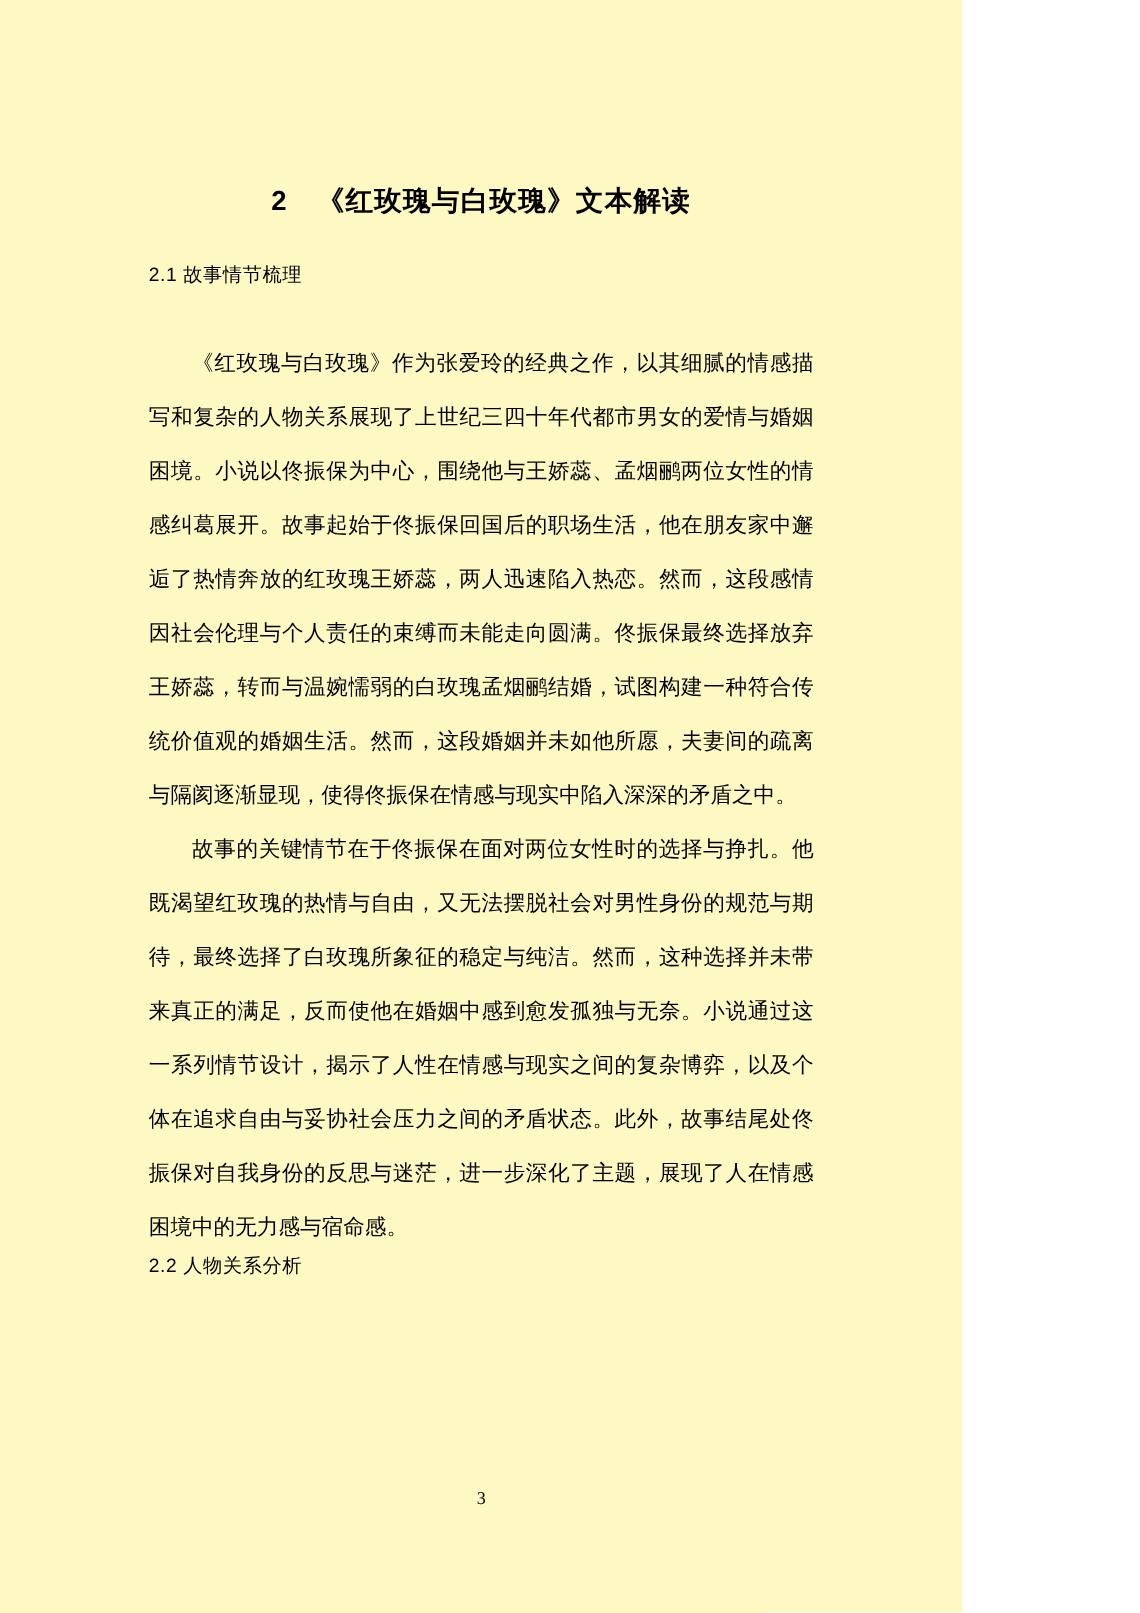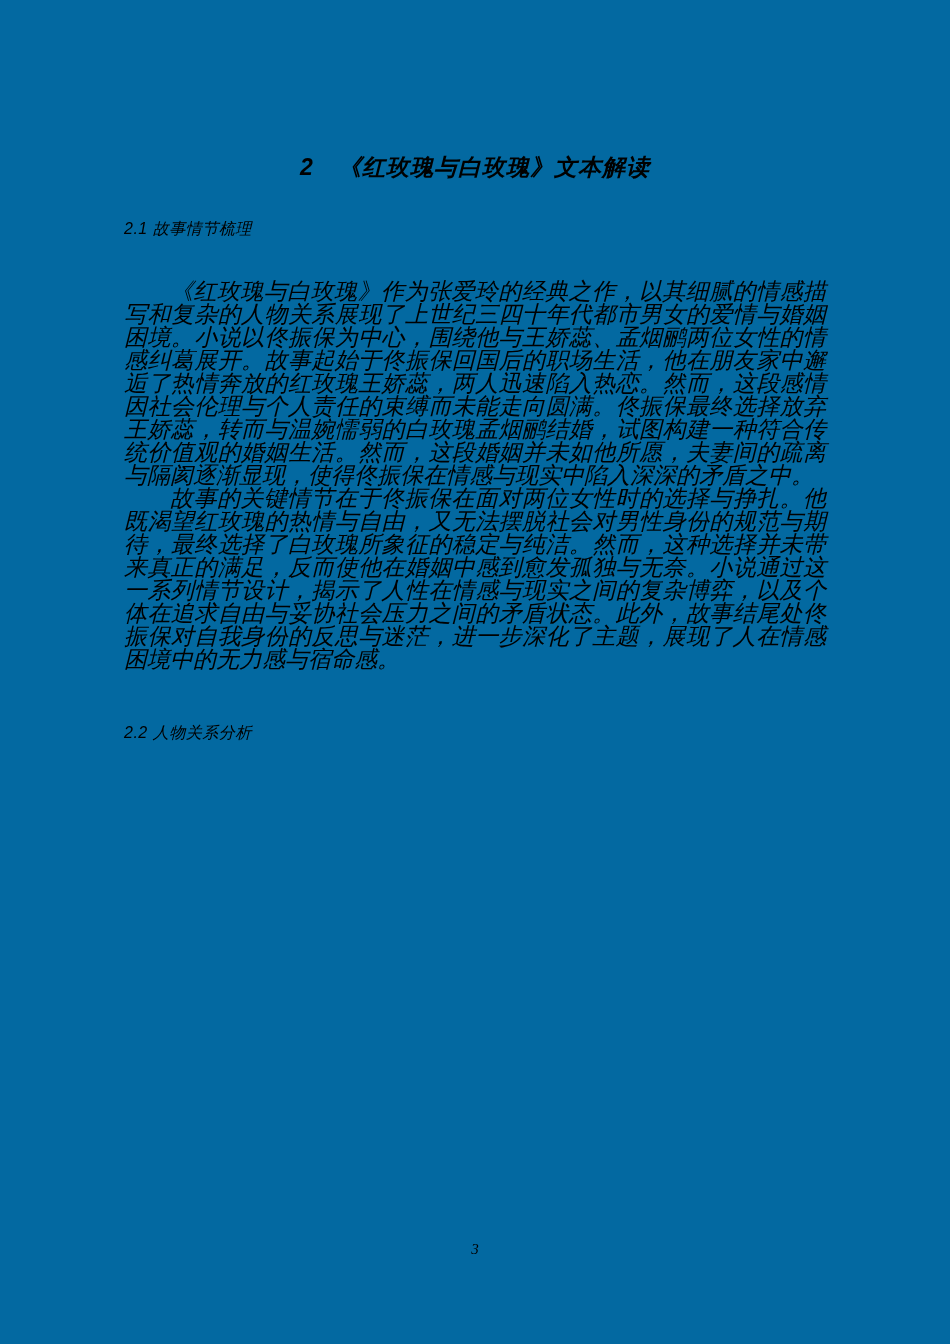--- a/index.html
+++ b/index.html
@@ -9,49 +9,47 @@
   }
   body {
     width: 950px;
     height: 1344px;
     font-family: "Liberation Serif", serif;
     color: #000000;
     overflow: hidden;
   }
   .page {
     position: relative;
-    width: 950px;
+    width: 802px;
     height: 1344px;
     box-sizing: border-box;
     padding: 152px 124px 0 124px;
-    background: #0369a1;
-    font-style: italic;
+    background: #fef9c3;
   }
   .doc-title {
     font-family: "Liberation Sans", sans-serif;
     font-size: 23px;
     font-weight: 700;
     text-align: center;
     margin: 0 0 36px 0;
     letter-spacing: 1px;
     white-space: pre;
   }
   .section-heading {
     font-family: "Liberation Sans", sans-serif;
     font-size: 16px;
     font-weight: 500;
     margin: 0 0 40px 0;
     letter-spacing: 0.5px;
   }
   .section-heading.second {
-    margin-top: 52px;
   }
   .body-para {
-    font-size: 23px;
-    line-height: 23px;
+    font-size: 18px;
+    line-height: 45px;
     text-align: justify;
     text-indent: 2em;
     margin: 0;
   }
   .page-number {
     position: absolute;
     bottom: 86px;
     left: 0;
     width: 100%;
     text-align: center;

